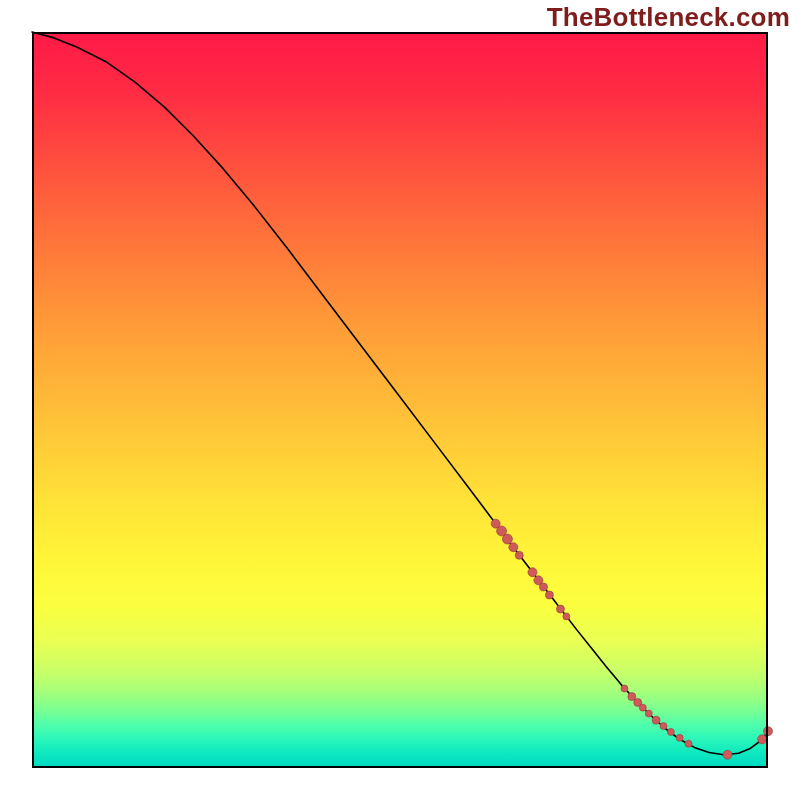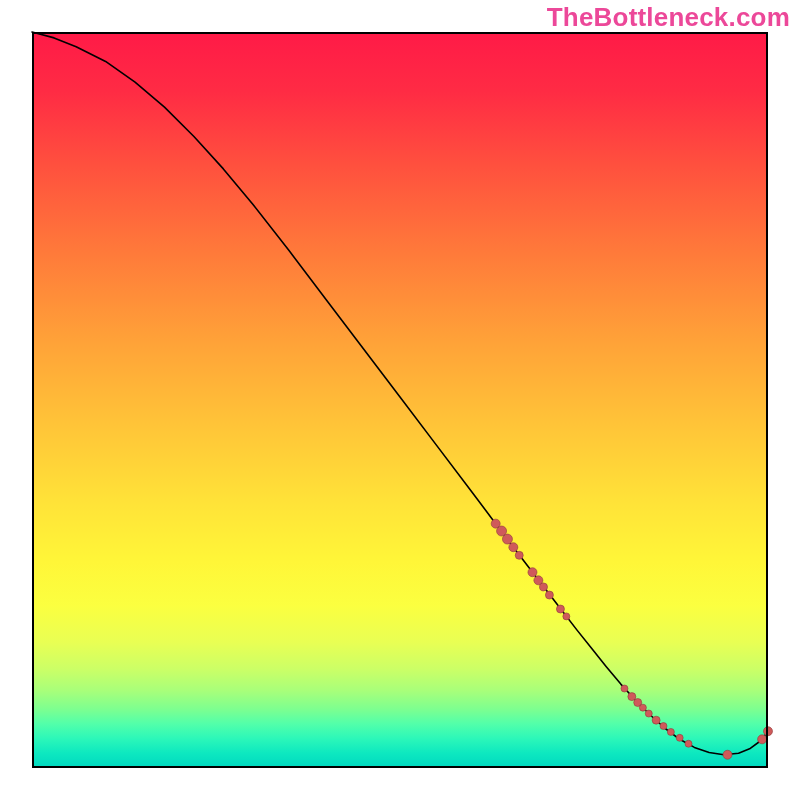--- a/index.html
+++ b/index.html
@@ -15,21 +15,21 @@
     position: relative;
     width: 800px;
     height: 800px;
   }
   .watermark {
     position: absolute;
     top: 2px;
     right: 10px;
     font-size: 26px;
     font-weight: 600;
-    color: #ec4899;
+    color: #7f1d1d;
     letter-spacing: 0.2px;
     z-index: 10;
   }
   .plot {
     position: absolute;
     left: 32px;
     top: 32px;
     width: 736px;
     height: 736px;
     box-sizing: border-box;

